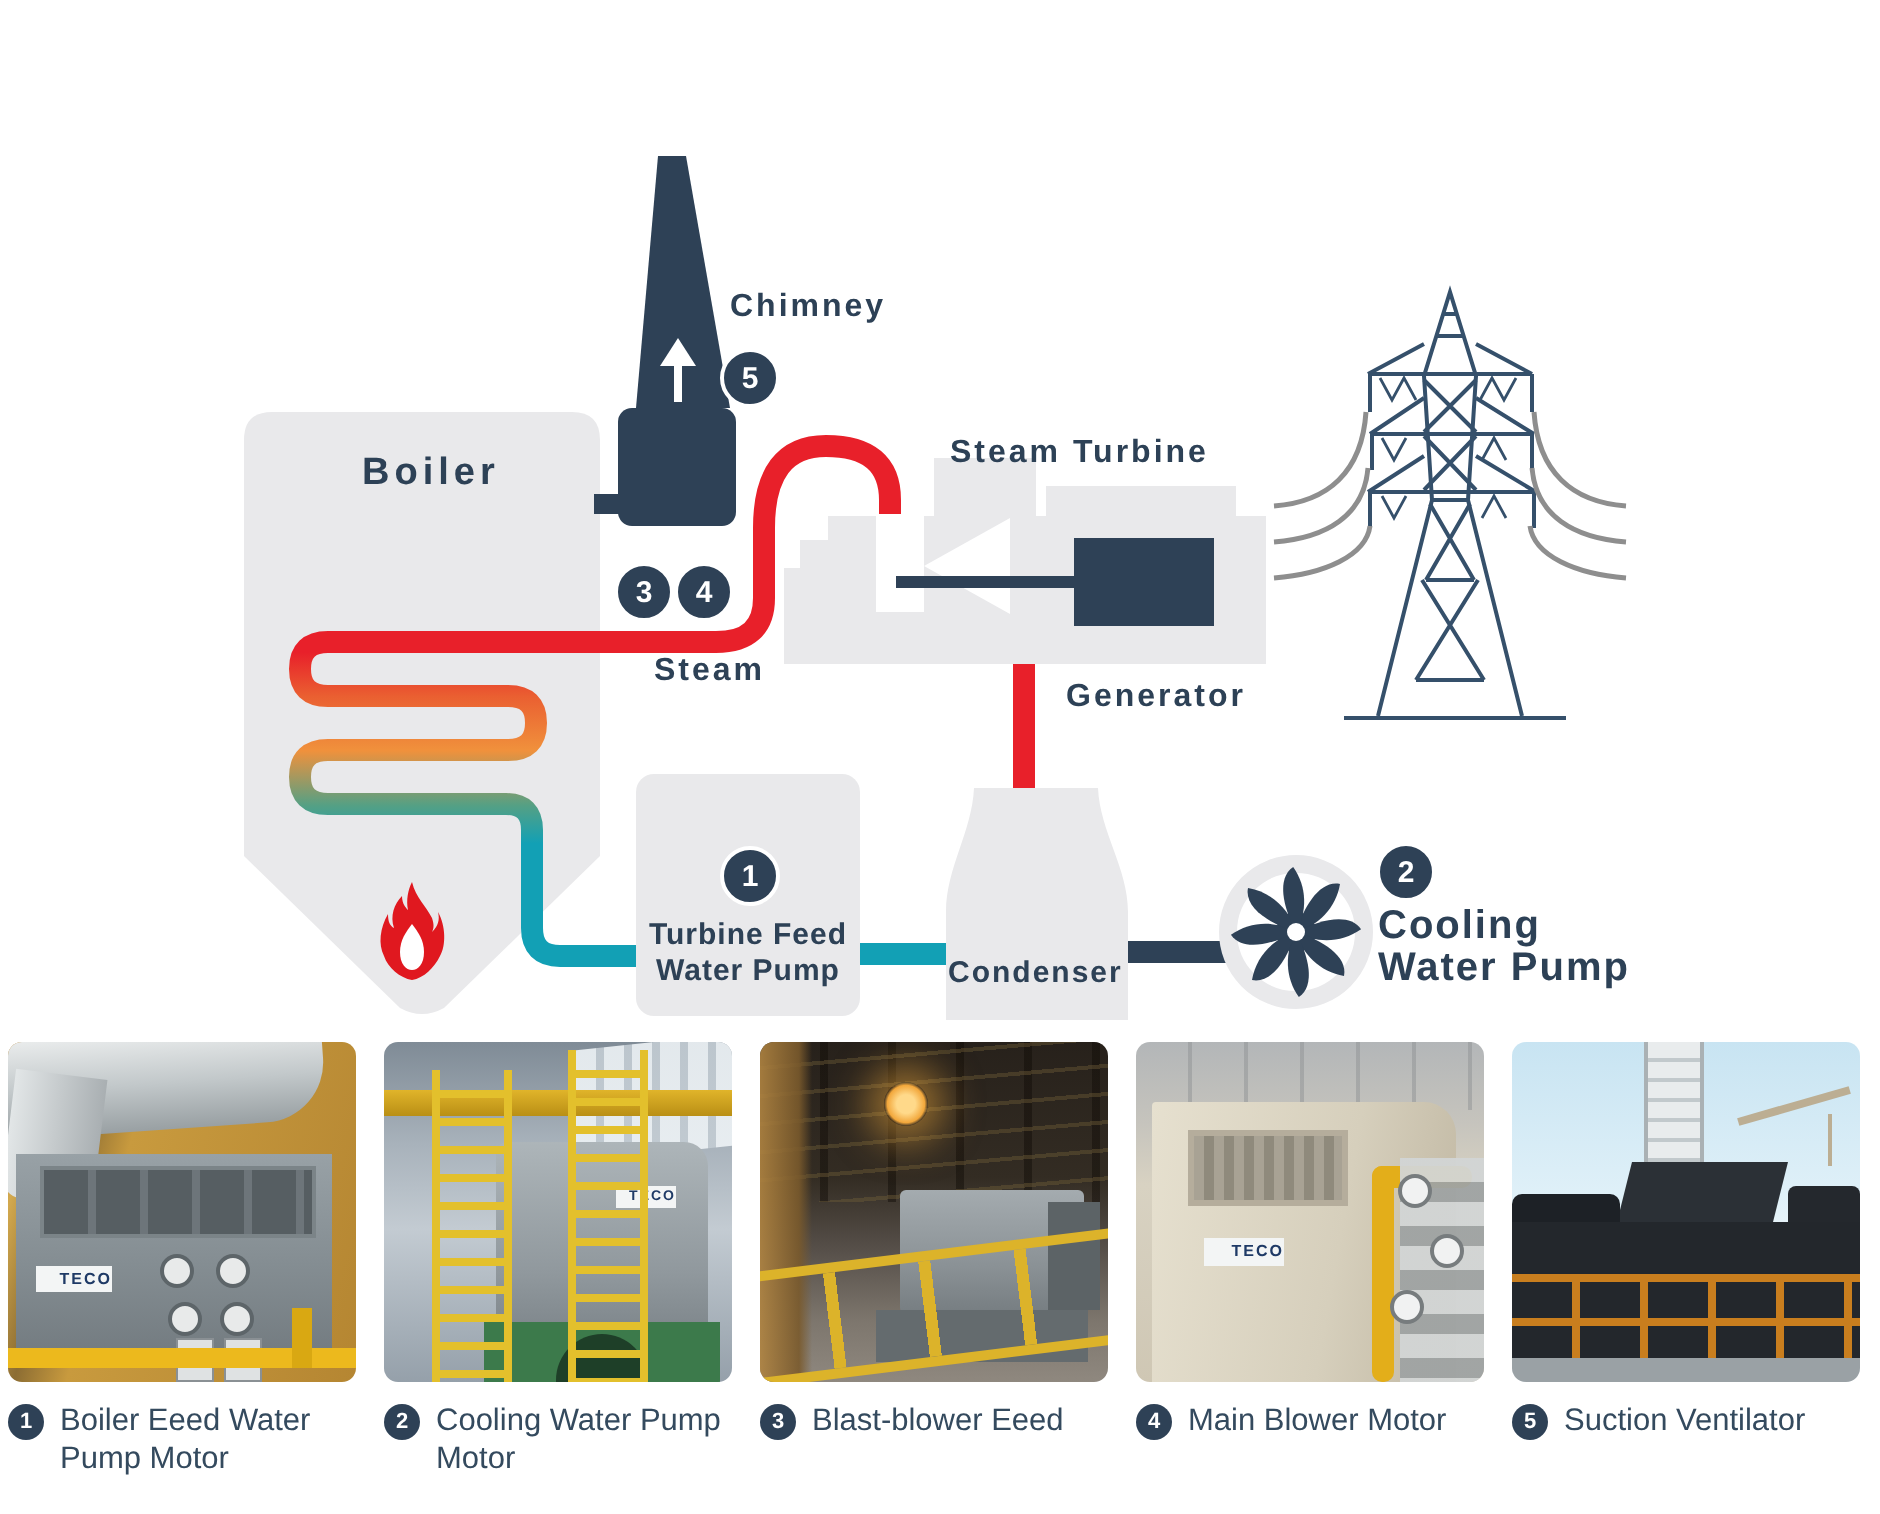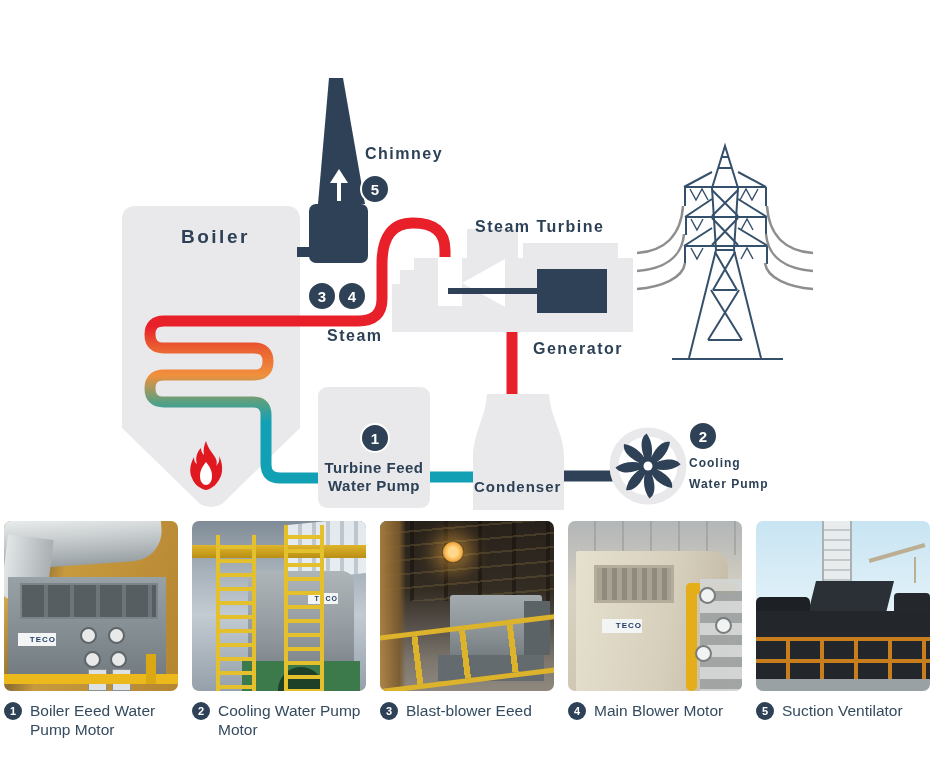--- a/index.html
+++ b/index.html
@@ -9,21 +9,21 @@
   .dlabel{position:absolute;color:#2d4156;font-weight:700;font-size:16px;
           letter-spacing:1.5px;white-space:nowrap;}
   .lab-boiler{left:181px;top:226px;font-size:19px;letter-spacing:2.5px;}
   .lab-chimney{left:365px;top:145px;text-align:right;}
   .lab-turbine{left:455px;top:218px;margin-left:20px;}
   .lab-steam{left:327px;top:327px;}
   .lab-generator{left:533px;top:340px;text-align:right;}
   .lab-condenser{left:474px;top:478px;font-size:15px;letter-spacing:1px;}
   .lab-feedpump{left:318px;top:459px;width:112px;text-align:center;font-size:15px;
                 line-height:18px;letter-spacing:.5px;white-space:normal;}
-  .lab-coolpump{left:689px;top:453px;font-size:12px;line-height:21px;letter-spacing:1px;
+  .lab-coolpump{left:689px;top:453px;font-size:20px;line-height:21px;letter-spacing:1px;
                 white-space:normal;}
   
   .marker{position:absolute;width:26px;height:26px;border-radius:50%;background:#2e4156;
           color:#fff;font-weight:700;font-size:15px;display:flex;align-items:center;
           justify-content:center;border:2px solid #fff;box-sizing:content-box;}
   .mk1{left:360px;top:423px;} .mk2{left:688px;top:421px;} .mk3{left:307px;top:281px;}
   .mk4{left:337px;top:281px;} .mk5{left:360px;top:174px;}
   
   .gallery{position:absolute;left:0;top:521px;width:940px;display:grid;
            grid-template-columns:repeat(5,174px);column-gap:14px;padding-left:4px;}

